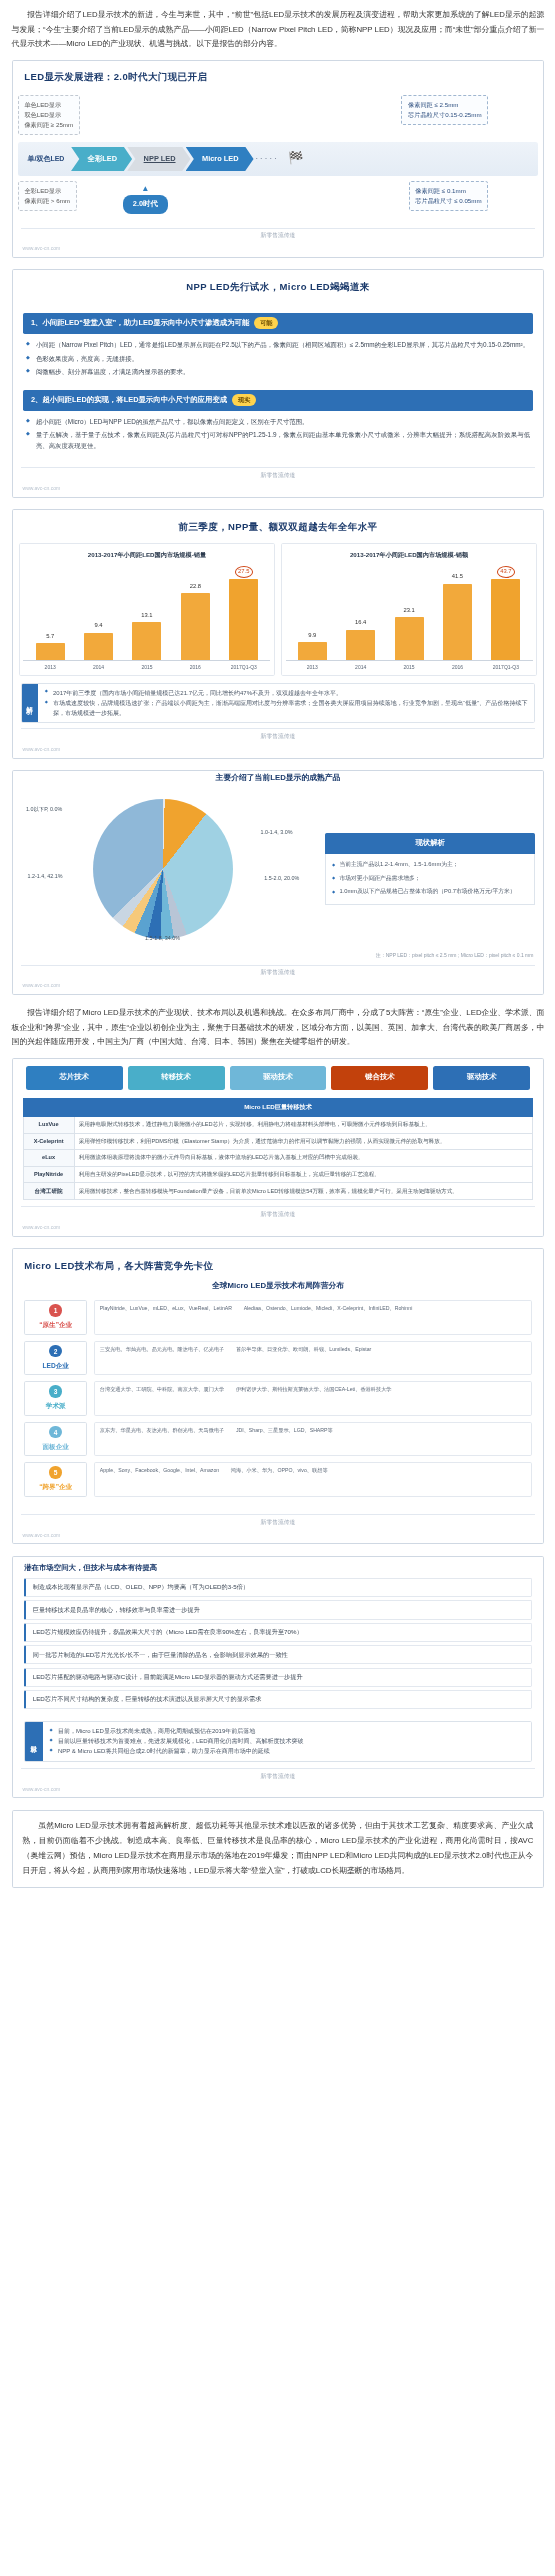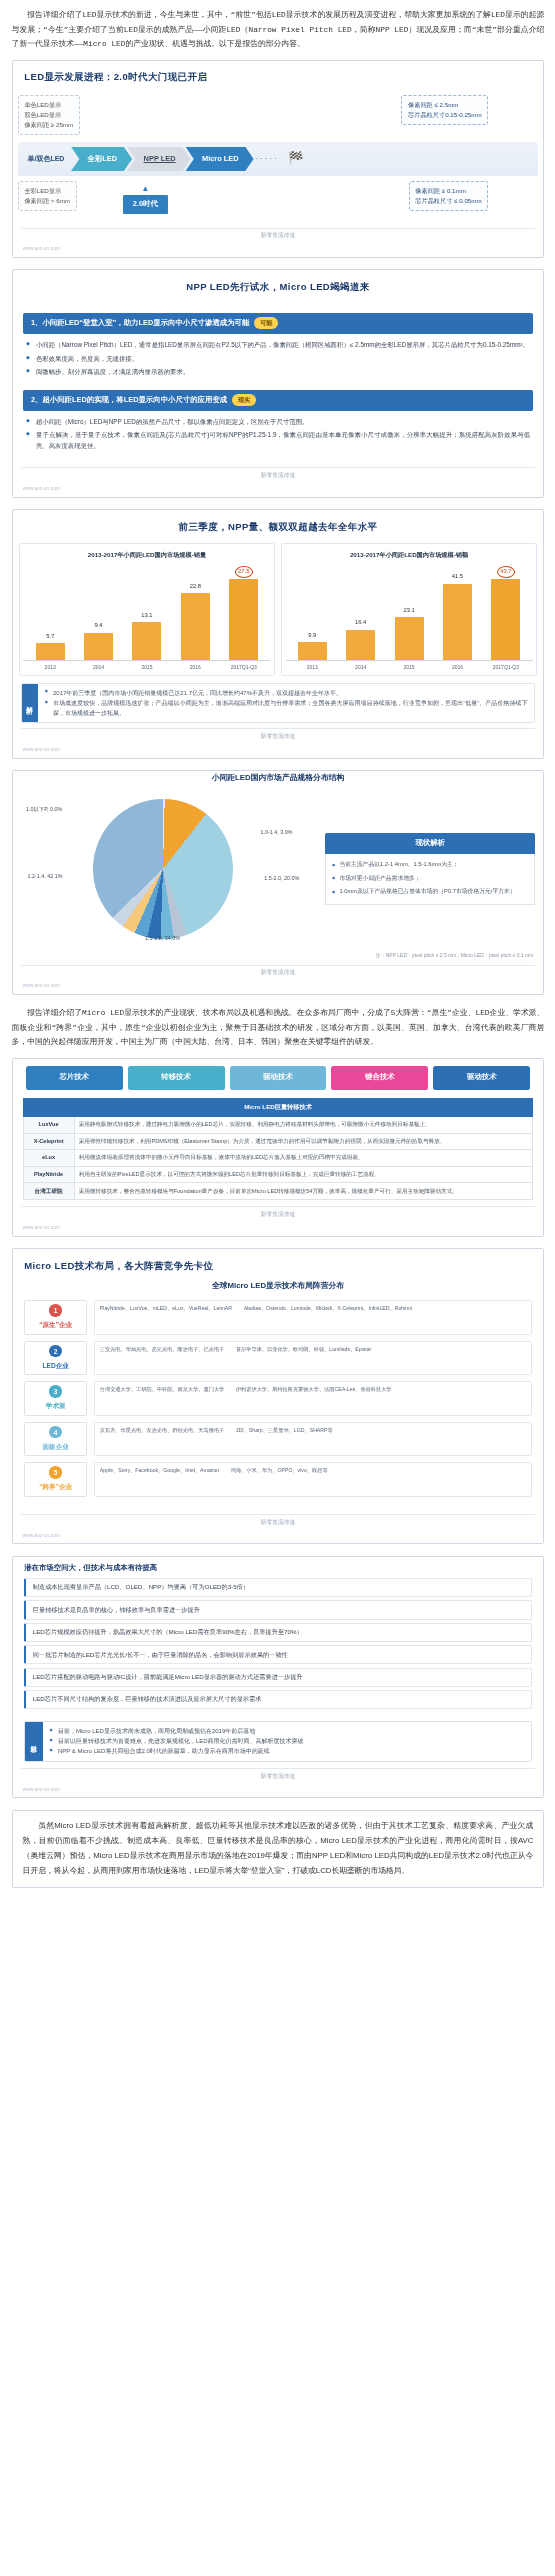--- a/index.html
+++ b/index.html
@@ -12,21 +12,20 @@
     line-height: 1.7;
   }
   .page { width: 556px; padding: 8.3px 11.6px 16.5px 11.6px; }
   .intro-para {
     font-size: 7.8px;
     line-height: 1.85;
     text-align: justify;
     color: #333;
     margin-bottom: 8.3px;
     text-indent: 2em;
-    font-family: Liberation Mono, monospace;
   }
   .section {
     border: 0.8px solid #cfd8e3;
     border-radius: 1.7px;
     margin-bottom: 11.6px;
     background: #fff;
     overflow: hidden;
   }
   .sec-title {
     font-size: 9.5px;
@@ -91,21 +90,21 @@
     white-space: nowrap;
   }
   .c2 { background: #49aec9; }
   .c3 { background: #d8dde3; color: #3d4a5c; text-decoration: underline; }
   .c4 { background: #2f7fc1; }
   .dots { color: #7a8699; font-size: 9px; padding: 0 6.6px; letter-spacing: 1.7px; }
   .flag { font-size: 12.4px; padding-left: 3.3px; }
   .rm-bottom { display: flex; gap: 6.6px; align-items: flex-start; }
   .era-badge {
     background: #2f7fc1; color: #fff; font-size: 7.4px; font-weight: bold;
-    padding: 3.3px 10px; border-radius: 1px; display: inline-block;
+    padding: 3.3px 10px; border-radius: 8px; display: inline-block;
   }
   .era-wrap { text-align: center; flex: 0 0 124px; }
   .arrow-up { font-size: 8.3px; color: #2f7fc1; }
 
   
   .numbar {
     background: #2d6fb5;
     color: #fff;
     font-size: 7.4px;
     font-weight: bold;
@@ -204,21 +203,21 @@
 
   
   .chips { display: flex; justify-content: space-between; gap: 5px; padding: 6.6px 13.2px 8.3px 13.2px; }
   .chip {
     flex: 1; text-align: center; color: #fff; font-size: 7.4px; font-weight: bold;
     padding: 5.8px 0; border-radius: 2.5px;
   }
   .chip:nth-child(1){ background:#2f7fc1; }
   .chip:nth-child(2){ background:#49aec9; }
   .chip:nth-child(3){ background:#6fb7d8; }
-  .chip:nth-child(4){ background:#ec4899; }
+  .chip:nth-child(4){ background:#c2410c; }
   .chip:nth-child(5){ background:#2d6fb5; }
 
   table.tbl { width: calc(100% - 20px); margin: 0 10px 6.6px 10px; border-collapse: collapse; }
   table.tbl th {
     background: #2d6fb5; color: #fff; font-size: 6.2px; font-weight: bold;
     padding: 3.3px 4.1px; border: 0.8px solid #2d6fb5; text-align: center;
   }
   table.tbl td {
     border: 0.8px solid #dbe2ea; font-size: 5.6px; color: #48555f;
     padding: 3.3px 4.1px; line-height: 1.6; vertical-align: middle;
@@ -414,21 +413,21 @@
       <ul class="analysis-body">
         <li>2017年前三季度（国内市场小间距销量规模已达21.7亿元，同比增长约47%不及升，双双超越去年全年水平。</li>
         <li>市场成速度较快，品牌规模迅速扩张；产品端以小间距为主，渐渐高端应用对比度与分辨率需求；全国各类大屏应用项目持续落地，行业竞争加剧，呈现出“低量”、产品价格持续下探，市场规模进一步拓展。</li>
       </ul>
     </div>
     <div class="footer-line">新零售流传道</div>
     <div class="footer-logo">www.avc-cn.com</div>
   </div>
 
   <div class="section">
-    <div class="sec-sub">小间距LED国内市场产品规格分布结构</div>
+    <div class="sec-sub">主要介绍了当前LED显示的成熟产品</div>
     <div class="pie-wrap">
       <div class="pie-left">
         <div class="pie"></div>
         <div class="pie-lbl" style="left:5px;top:11.6px">1.0以下P, 0.0%</div>
         <div class="pie-lbl" style="right:11.6px;top:35px">1.0-1.4, 3.0%</div>
         <div class="pie-lbl" style="right:5px;top:81px">1.5-2.0, 20.0%</div>
         <div class="pie-lbl" style="left:50%;transform:translateX(-50%);bottom:1.7px">1.5-1.8, 34.0%</div>
         <div class="pie-lbl" style="left:6.6px;top:79px">1.2-1.4, 42.1%</div>
       </div>
       <div class="pie-right">

